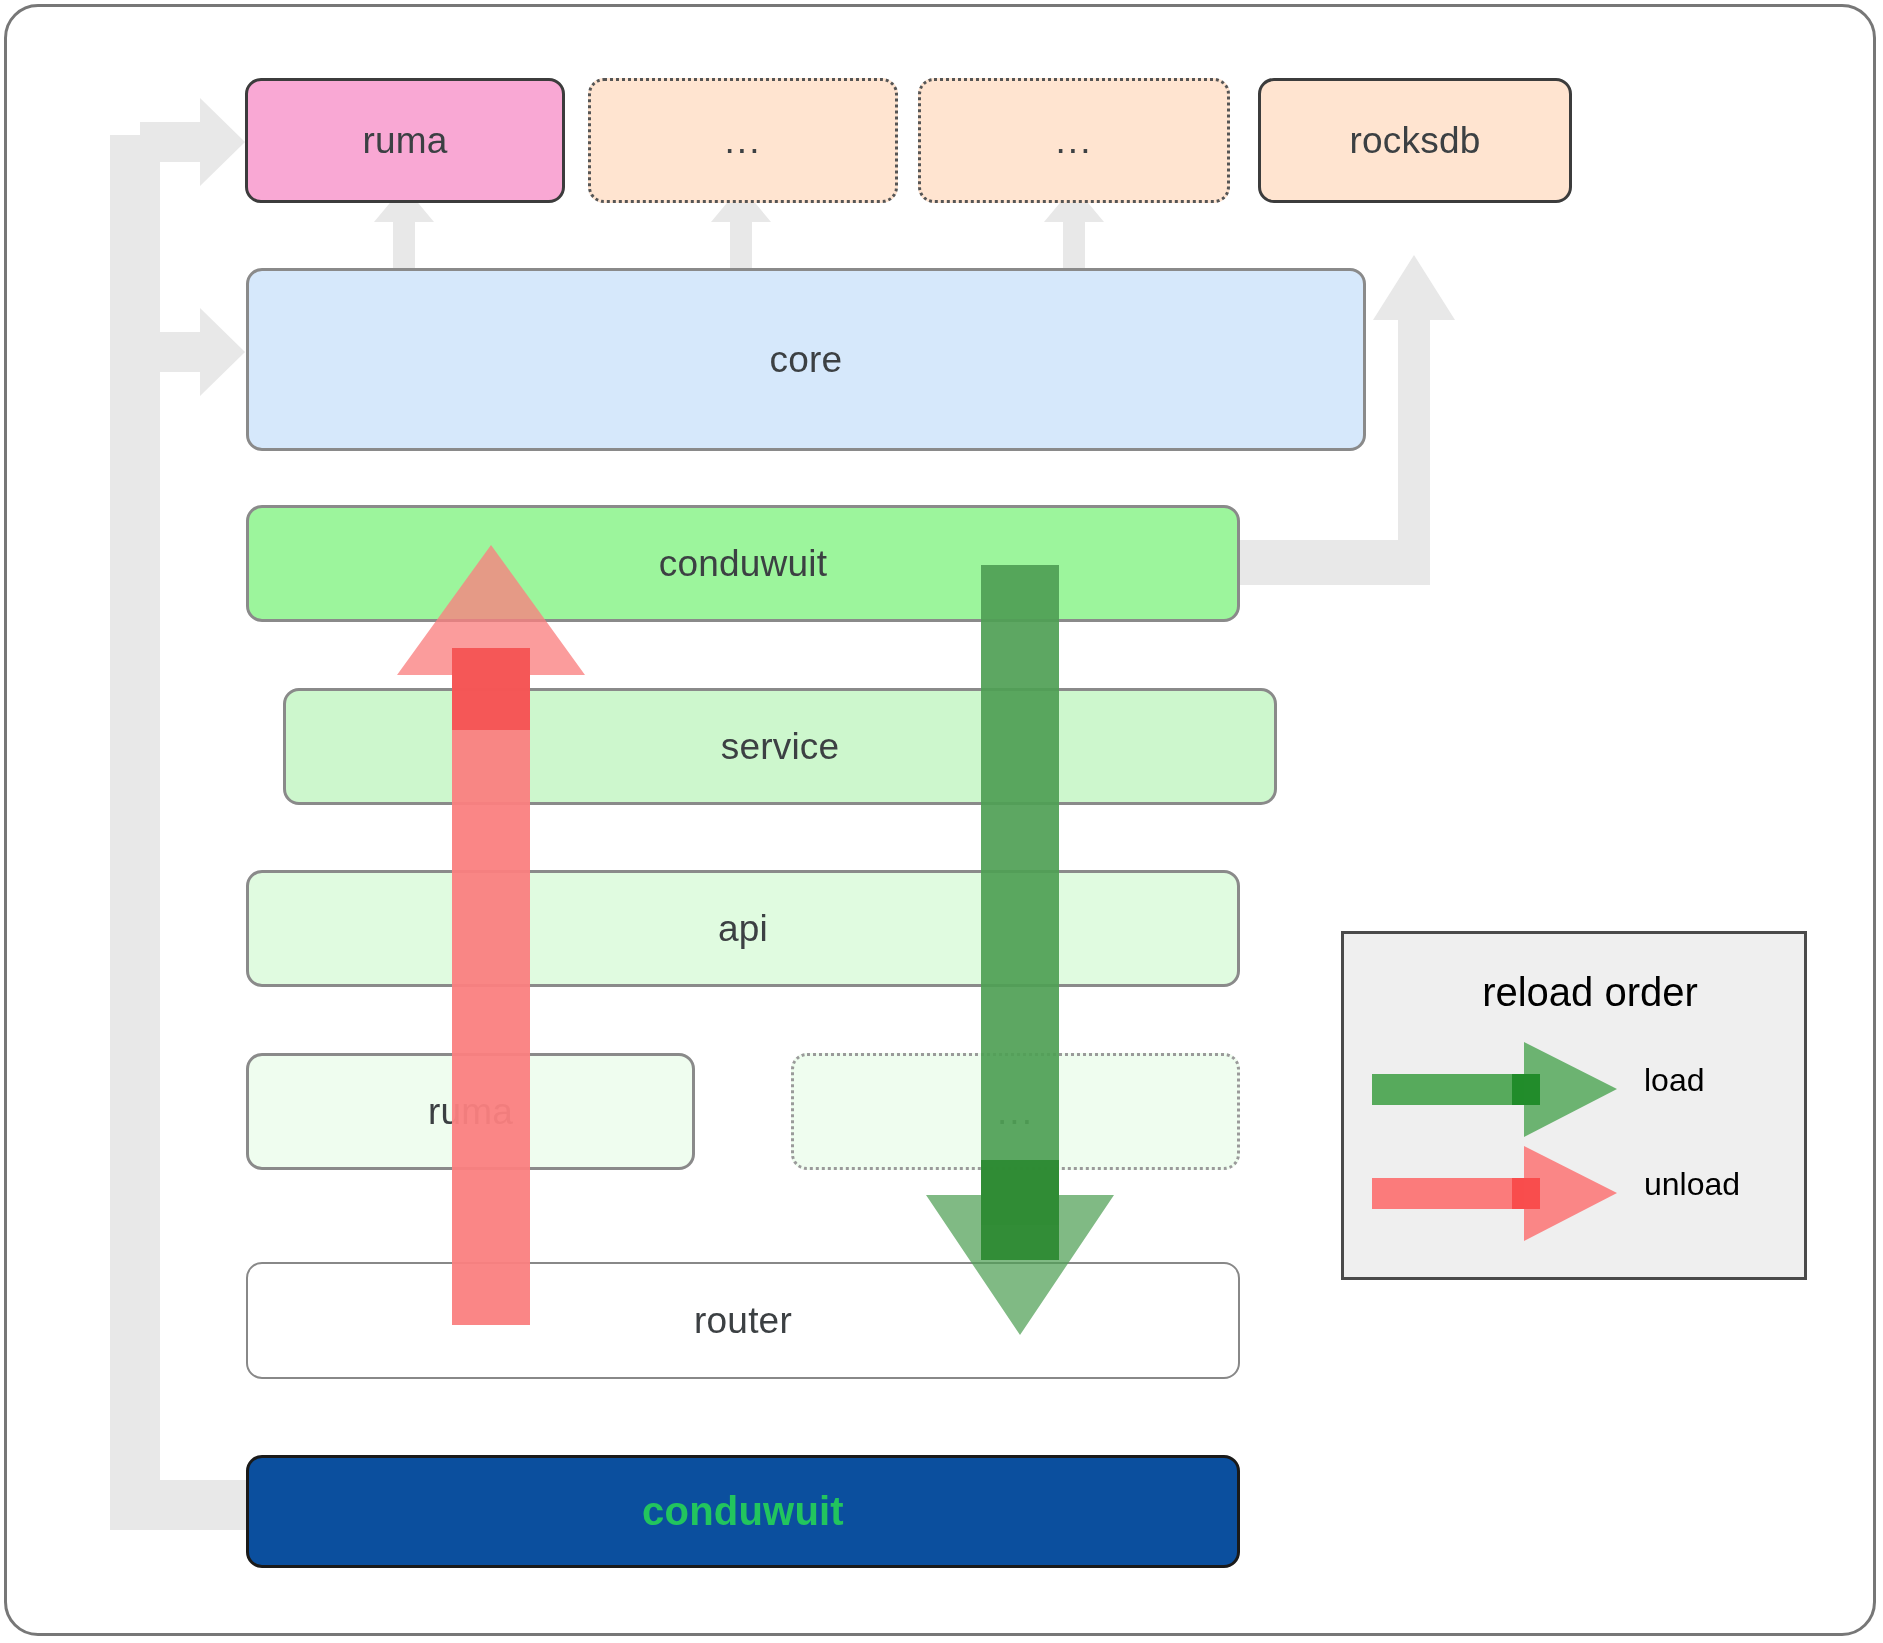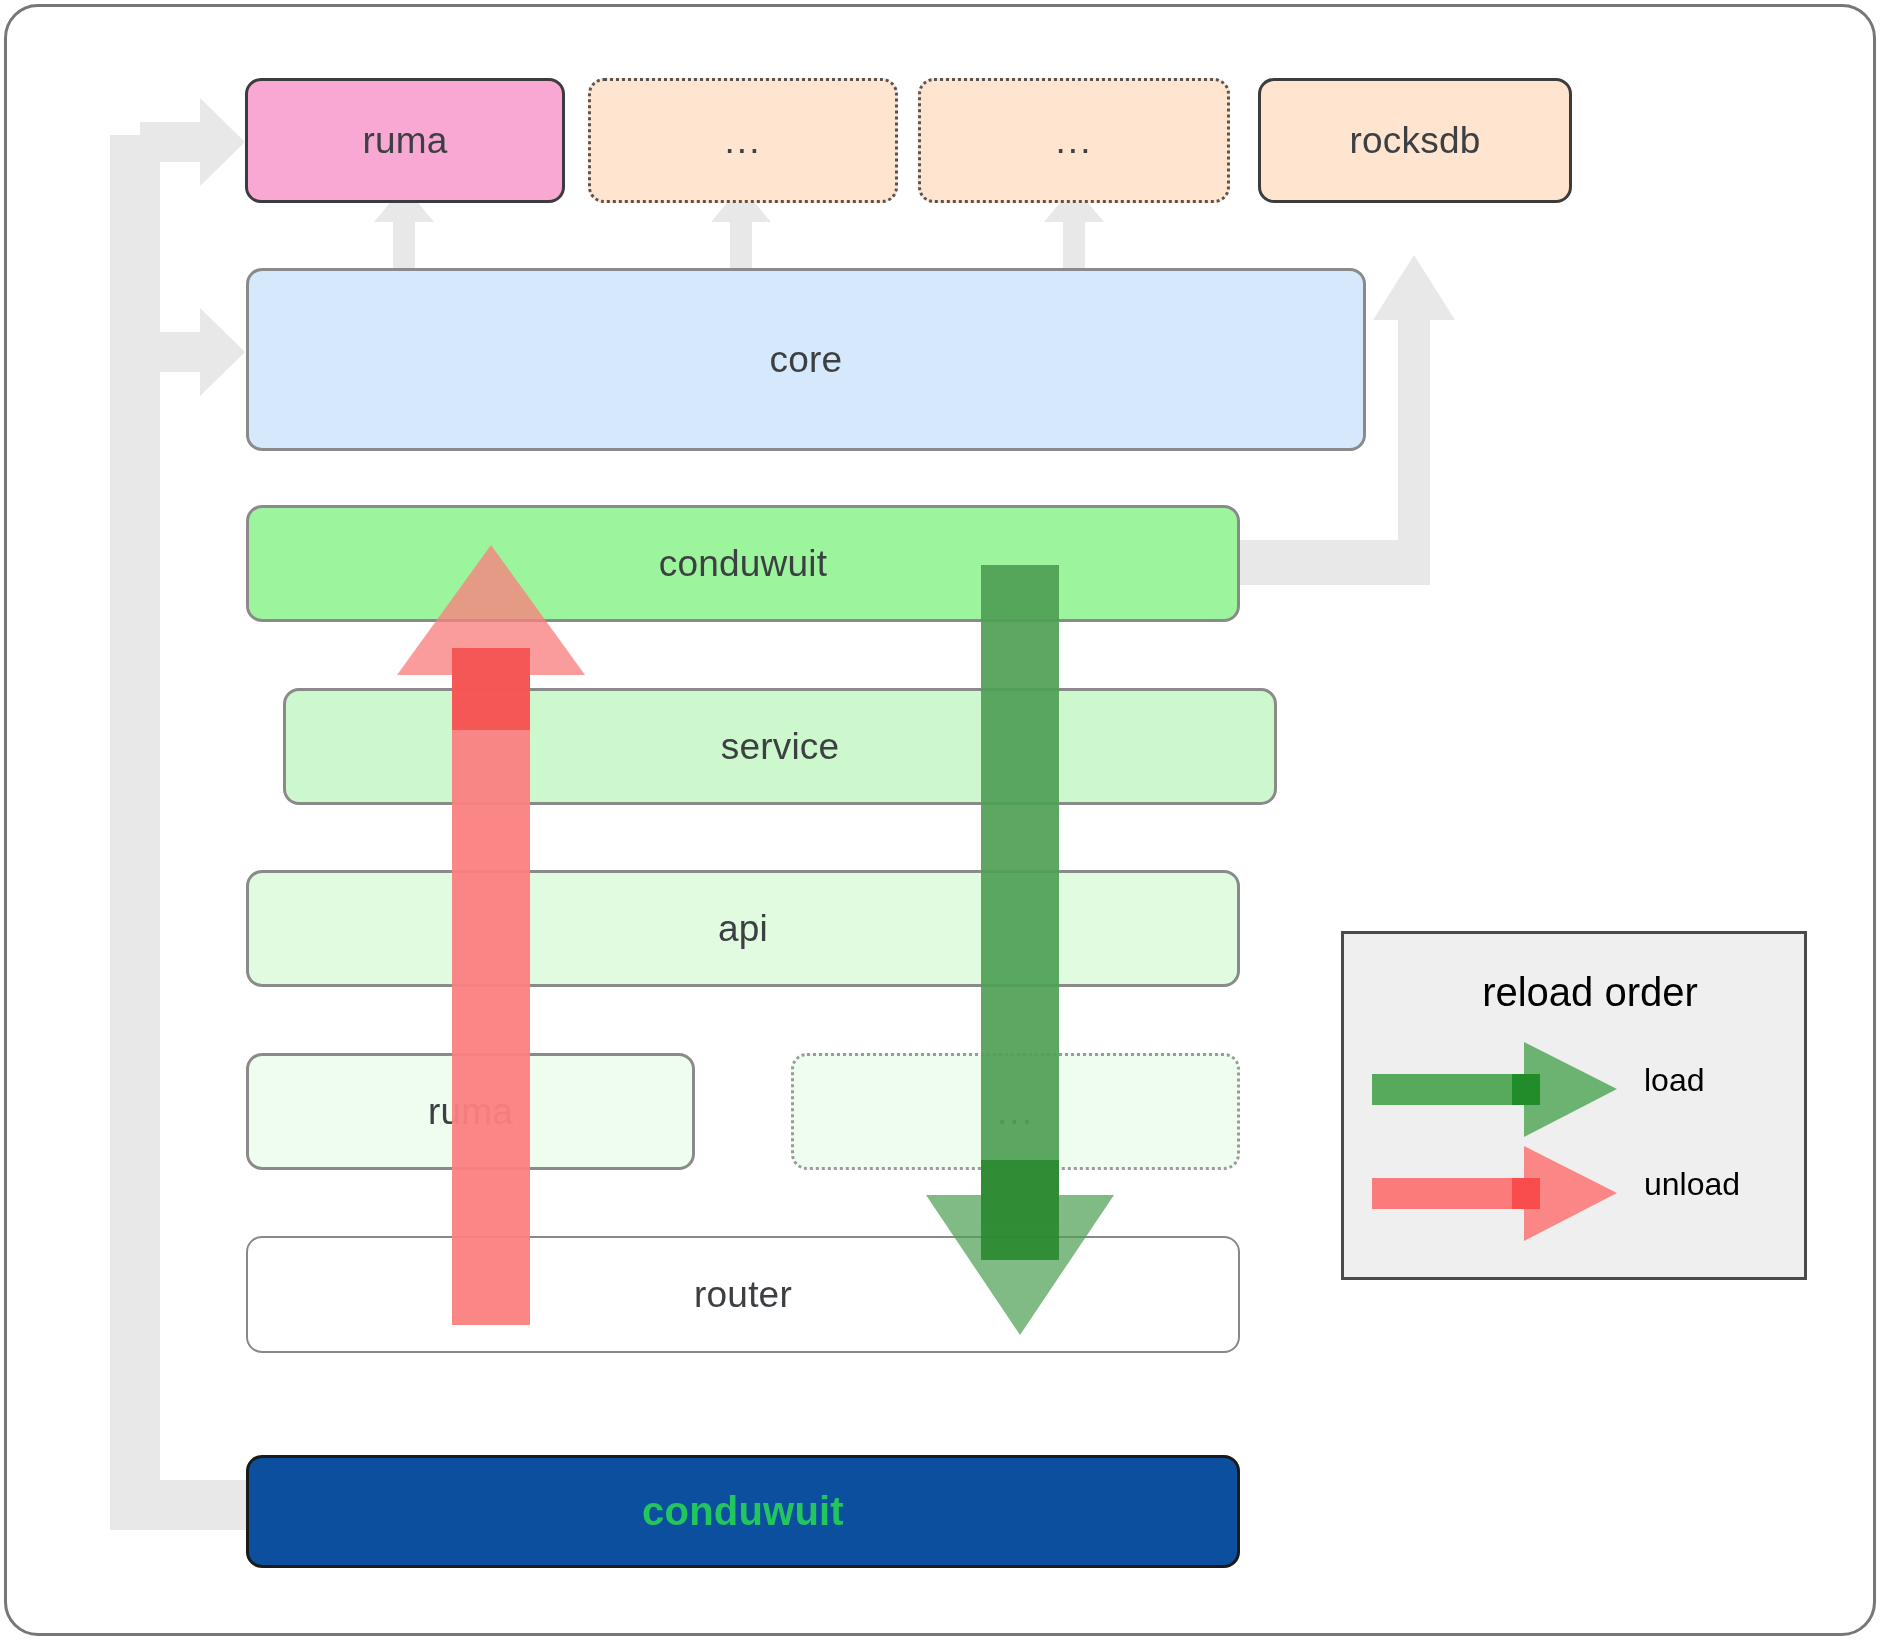--- a/index.html
+++ b/index.html
@@ -57,20 +57,21 @@
     border: 3px solid #8a8a8a;
     border-radius: 16px;
   }
   .box-gray-dotted {
     border: 3px dotted #9a9a9a;
     border-radius: 16px;
   }
   .box-thin {
     border: 2px solid #888888;
     border-radius: 16px;
+    margin-top: 26px;
   }
   .legend-box {
     position: absolute;
     box-sizing: border-box;
     background: #efefef;
     border: 3px solid #4a4a4a;
   }
   .legend-title {
     position: absolute;
     width: 100%;

